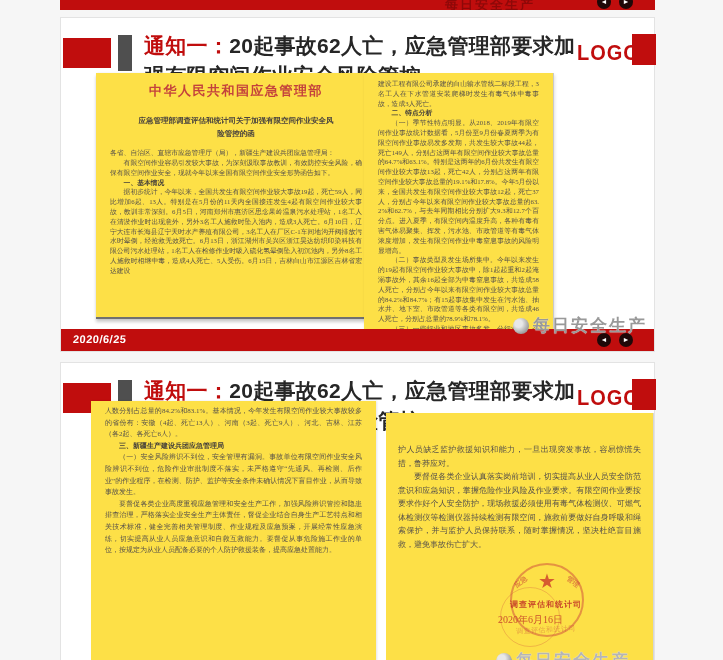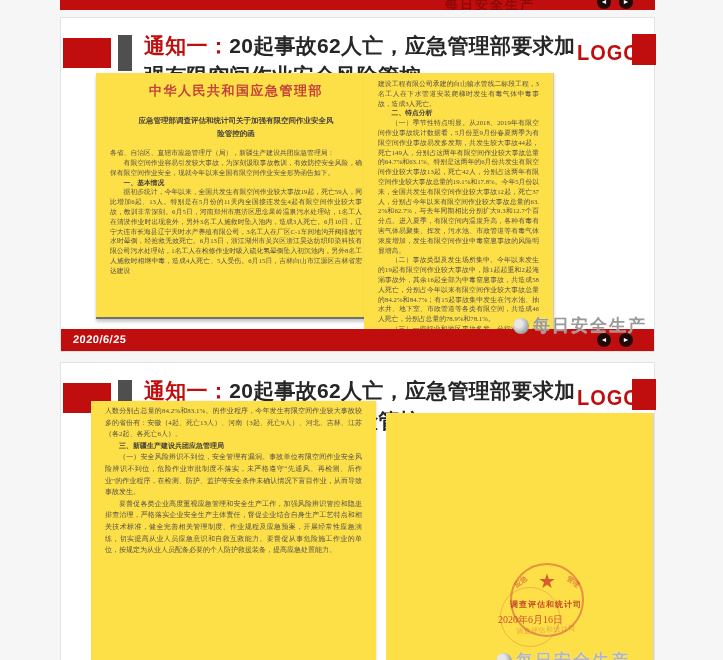--- a/index.html
+++ b/index.html
@@ -168,29 +168,31 @@
   <div class="hdr-redblock"></div>
   <div class="hdr-darkblock"></div>
   <div class="hdr-title">
     <span class="tag">通知一：</span><span>20起事故62人亡，应急管理部要求加强有限空间作业安全风险管控</span>
   </div>
   <div class="hdr-logo">LOGO</div>
   <div class="hdr-redblock-r"></div>
 
   <div class="doc docL2" style="left:30px; top:38px; width:285px; height:260px;">
     <div class="doc-body">
-      <p class="noindent">人数分别占总量的84.2%和83.1%。的作业程序，今年发生有限空间作业较大事故较多的省份有：安徽（4起、死亡13人）、河南（3起、死亡9人）、河北、吉林、江苏（各2起、各死亡6人）。</p>
+      <p class="noindent">人数分别占总量的84.2%和83.1%。基本情况，今年发生有限空间作业较大事故较多的省份有：安徽（4起、死亡13人）、河南（3起、死亡9人）、河北、吉林、江苏（各2起、各死亡6人）。</p>
       <p class="doc-h">三、新疆生产建设兵团应急管理局</p>
       <p>（一）安全风险辨识不到位，安全管理有漏洞。事故单位有限空间作业安全风险辨识不到位，危险作业审批制度不落实，未严格遵守“先通风、再检测、后作业”的作业程序，在检测、防护、监护等安全条件未确认情况下盲目作业，从而导致事故发生。</p>
       <p>要督促各类企业高度重视应急管理和安全生产工作，加强风险辨识管控和隐患排查治理，严格落实企业安全生产主体责任，督促企业结合自身生产工艺特点和相关技术标准，健全完善相关管理制度、作业规程及应急预案，开展经常性应急演练，切实提高从业人员应急意识和自救互救能力。要督促从事危险施工作业的单位，按规定为从业人员配备必要的个人防护救援装备，提高应急处置能力。</p>
     </div>
   </div>
 
   <div class="doc docR2" style="left:325px; top:50px; width:268px; height:248px;">
     <div class="doc-body">
+      <p class="noindent">护人员缺乏监护救援知识和能力，一旦出现突发事故，容易惊慌失措，鲁莽应对。</p>
+      <p>要督促各类企业认真落实岗前培训，切实提高从业人员安全防范意识和应急知识，掌握危险作业风险及作业要求。有限空间作业要按要求作好个人安全防护，现场救援必须使用有毒气体检测仪、可燃气体检测仪等检测仪器持续检测有限空间，施救前要做好自身呼吸和绳索保护，并与监护人员保持联系，随时掌握情况，坚决杜绝盲目施救，避免事故伤亡扩大。</p>
     </div>
     <div class="stamp">
       <div class="stamp-circle"></div>
       <div class="stamp-circle2"></div>
       <div class="stamp-star">★</div>
       <div class="stamp-arc arc-l">应急</div>
       <div class="stamp-arc arc-r">管理</div>
       <div class="stamp-line1">调查评估和统计司</div>
       <div class="stamp-line2">2020年6月16日</div>
       <div class="stamp-ghost">调查评估和统计司</div>

